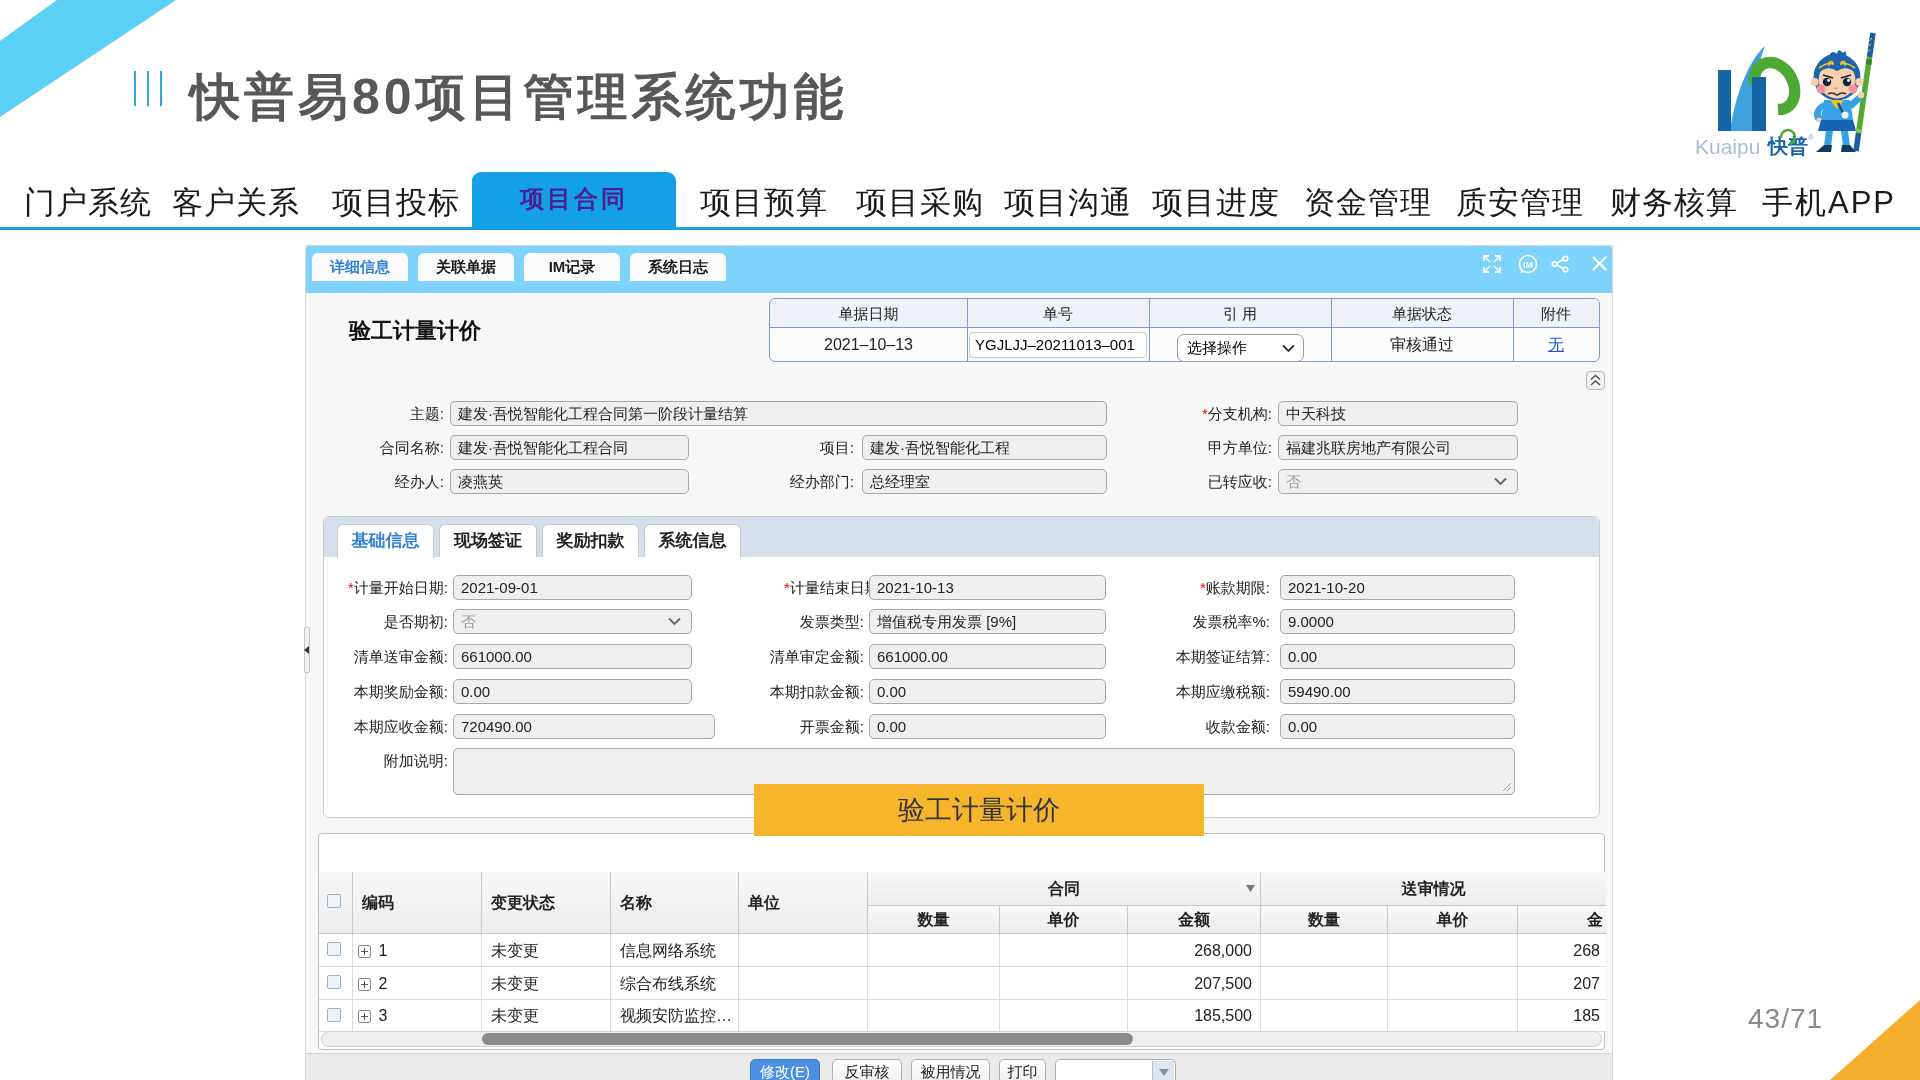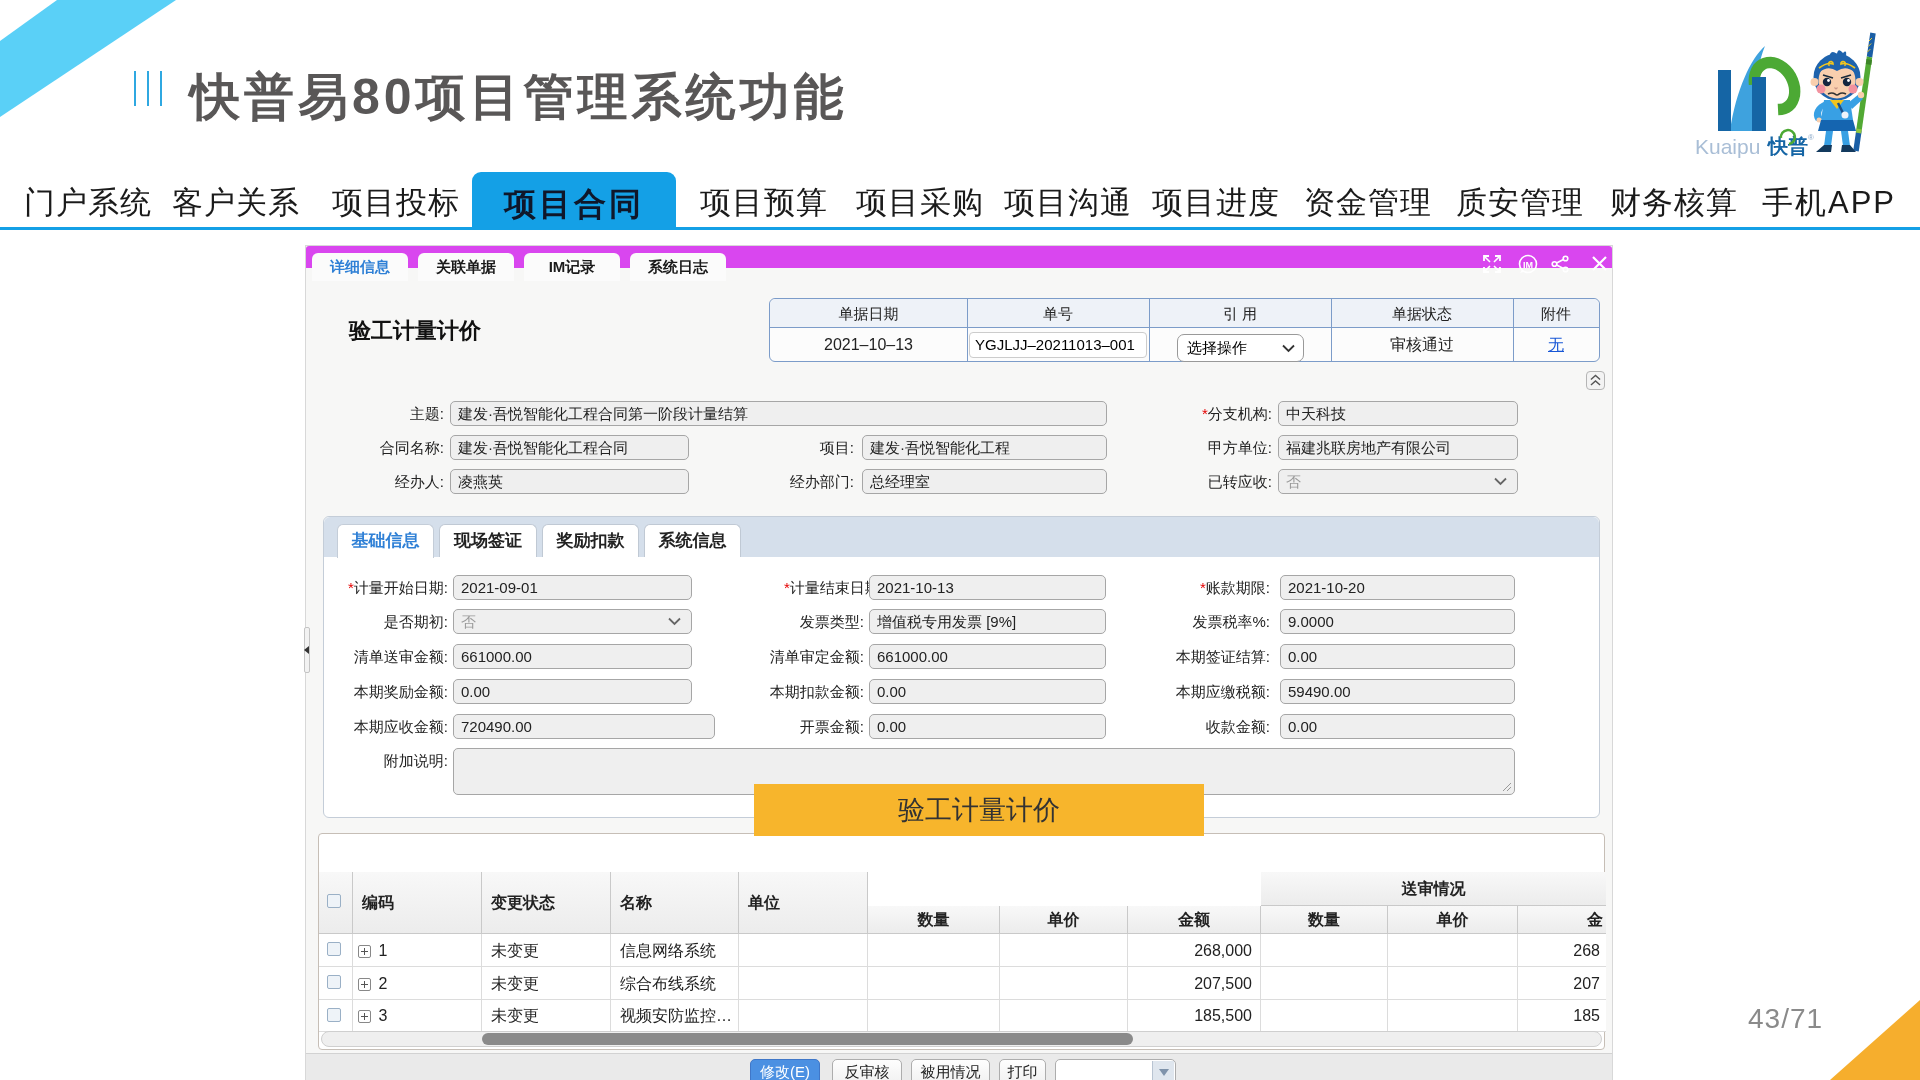--- a/index.html
+++ b/index.html
@@ -7,25 +7,25 @@
     font-family:"Liberation Sans", sans-serif; }
   .abs { position:absolute; }
   #page { position:relative; width:1920px; height:1080px; }
 
   #ticks div { position:absolute; width:2px; height:35px; top:0; background:#2fa8e1; }
   #title { left:190px; top:64px; font-size:50px; font-weight:bold; color:#595757; letter-spacing:4px; white-space:nowrap; }
 
   #nav { left:0; top:172px; width:1920px; height:58px; font-size:31px; color:#1a1a1a; letter-spacing:1px; }
   #nav span { position:absolute; top:10px; white-space:nowrap; }
   #navsel { position:absolute; left:472px; top:0; width:204px; height:58px; background:#14a0e6; border-radius:9px 9px 0 0; }
-  #navsel b { position:absolute; width:100%; text-align:center; top:11px; color:#0f172a; font-size:32px; letter-spacing:3px; }
+  #navsel b { position:absolute; width:100%; text-align:center; top:11px; color:#4c1d95; font-size:24px; letter-spacing:3px; }
   #navline { left:0; top:227px; width:1920px; height:3px; background:#14a0e6; }
 
   #win { left:305px; top:245px; width:1308px; height:835px; background:#f7f7f6; border:1px solid #d8d8d8; border-bottom:none; }
-  #wtabbar { left:0; top:0; width:1306px; height:22px; background:#d946ef; border-radius:3px 3px 0 0; }
+  #wtabbar { left:0; top:0; width:1306px; height:47px; background:#7dd3fc; border-radius:3px 3px 0 0; }
   .wtab { position:absolute; top:7px; height:28px; background:#fbfbfb; border-radius:6px 6px 0 0; font-size:15px; font-weight:bold; text-align:center; line-height:28px; color:#1a1a1a; }
   .wtab.act { color:#2f80d6; }
 
   #doctitle { left:43px; top:70px; font-size:22px; font-weight:bold; color:#111; }
 
   #itable { left:463px; top:52px; width:831px; height:64px; border:1px solid #7c9cc9; border-radius:6px; background:#fcfcfc; }
   #itable .hd { position:absolute; top:0; height:29px; background:#eef2f8; border-bottom:1px solid #7c9cc9; font-size:15px; line-height:29px; text-align:center; color:#222; }
   #itable .vl { position:absolute; top:30px; height:32px; font-size:16px; line-height:32px; text-align:center; color:#222; }
   .vline { position:absolute; top:0; width:1px; height:62px; background:#7c9cc9; }
 
@@ -275,20 +275,25 @@
 
     <div id="banner" class="abs">验工计量计价</div>
 
     <div id="sect2" class="abs">
 
       <div class="gh" style="left:0; top:38px; width:34px; height:62px;"></div>
       <div class="gh" style="left:34px; top:38px; width:129px; height:62px; line-height:62px; text-align:left; padding-left:9px;">编码</div>
       <div class="gh" style="left:163px; top:38px; width:129px; height:62px; line-height:62px; text-align:left; padding-left:9px;">变更状态</div>
       <div class="gh" style="left:292px; top:38px; width:128px; height:62px; line-height:62px; text-align:left; padding-left:9px;">名称</div>
       <div class="gh" style="left:420px; top:38px; width:129px; height:62px; line-height:62px; text-align:left; padding-left:9px;">单位</div>
+      <div class="gh" style="left:549px; top:38px; width:393px; height:34px; line-height:34px;">合同
+        <svg class="abs" style="right:5px; top:13px;" width="9" height="7" viewBox="0 0 9 7">
+            <polygon points="0,0 9,0 4.5,7" fill="#777"></polygon>
+          </svg>
+      </div>
       <div class="gh" style="left:942px; top:38px; width:345px; height:34px; line-height:34px; border-right:none;">送审情况</div>
       <div class="gh" style="left:549px; top:72px; width:132px; height:28px; line-height:28px;">数量</div>
       <div class="gh" style="left:681px; top:72px; width:128px; height:28px; line-height:28px;">单价</div>
       <div class="gh" style="left:809px; top:72px; width:133px; height:28px; line-height:28px;">金额</div>
       <div class="gh" style="left:942px; top:72px; width:127px; height:28px; line-height:28px;">数量</div>
       <div class="gh" style="left:1069px; top:72px; width:130px; height:28px; line-height:28px;">单价</div>
       <div class="gh" style="left:1199px; top:72px; width:88px; height:28px; line-height:28px; border-right:none; text-align:right; padding-right:3px;">金</div>
       <div class="cbox" style="left:8px; top:60px;"></div>
       <div class="gc" style="left:0; top:100px; width:34px; height:33px;">
           <span class="cbox" style="left:8px; top:8px;"></span>

